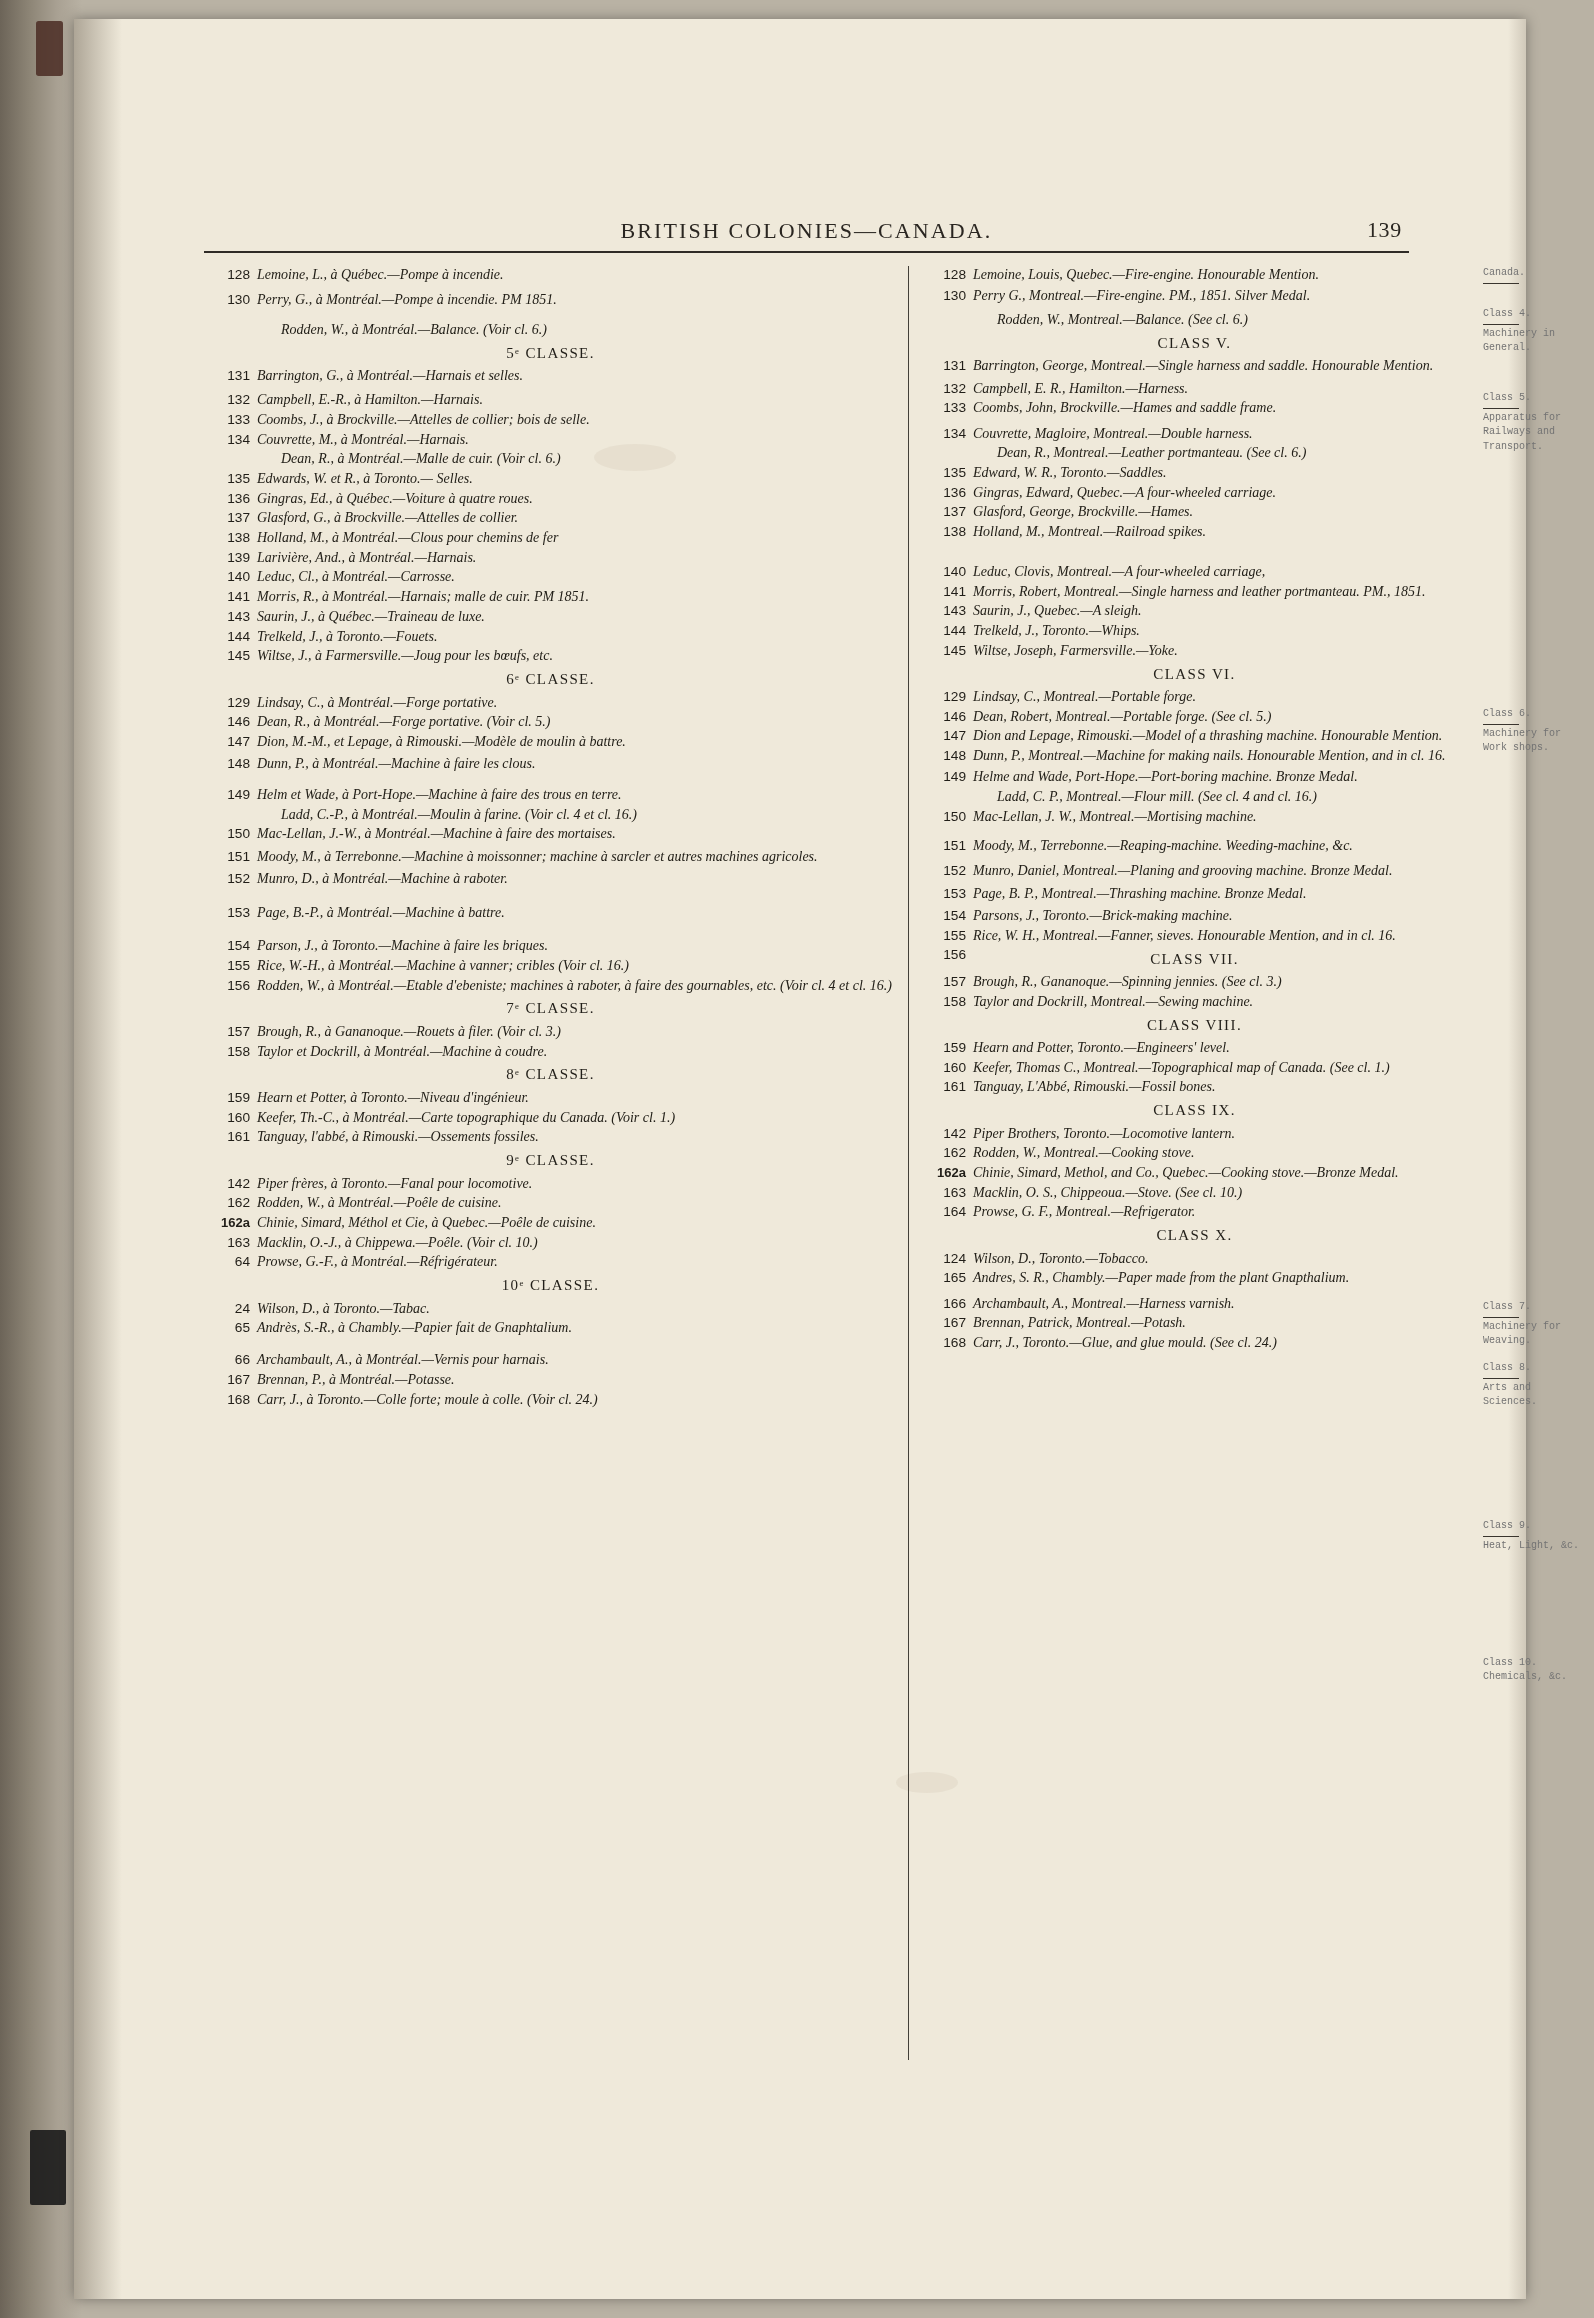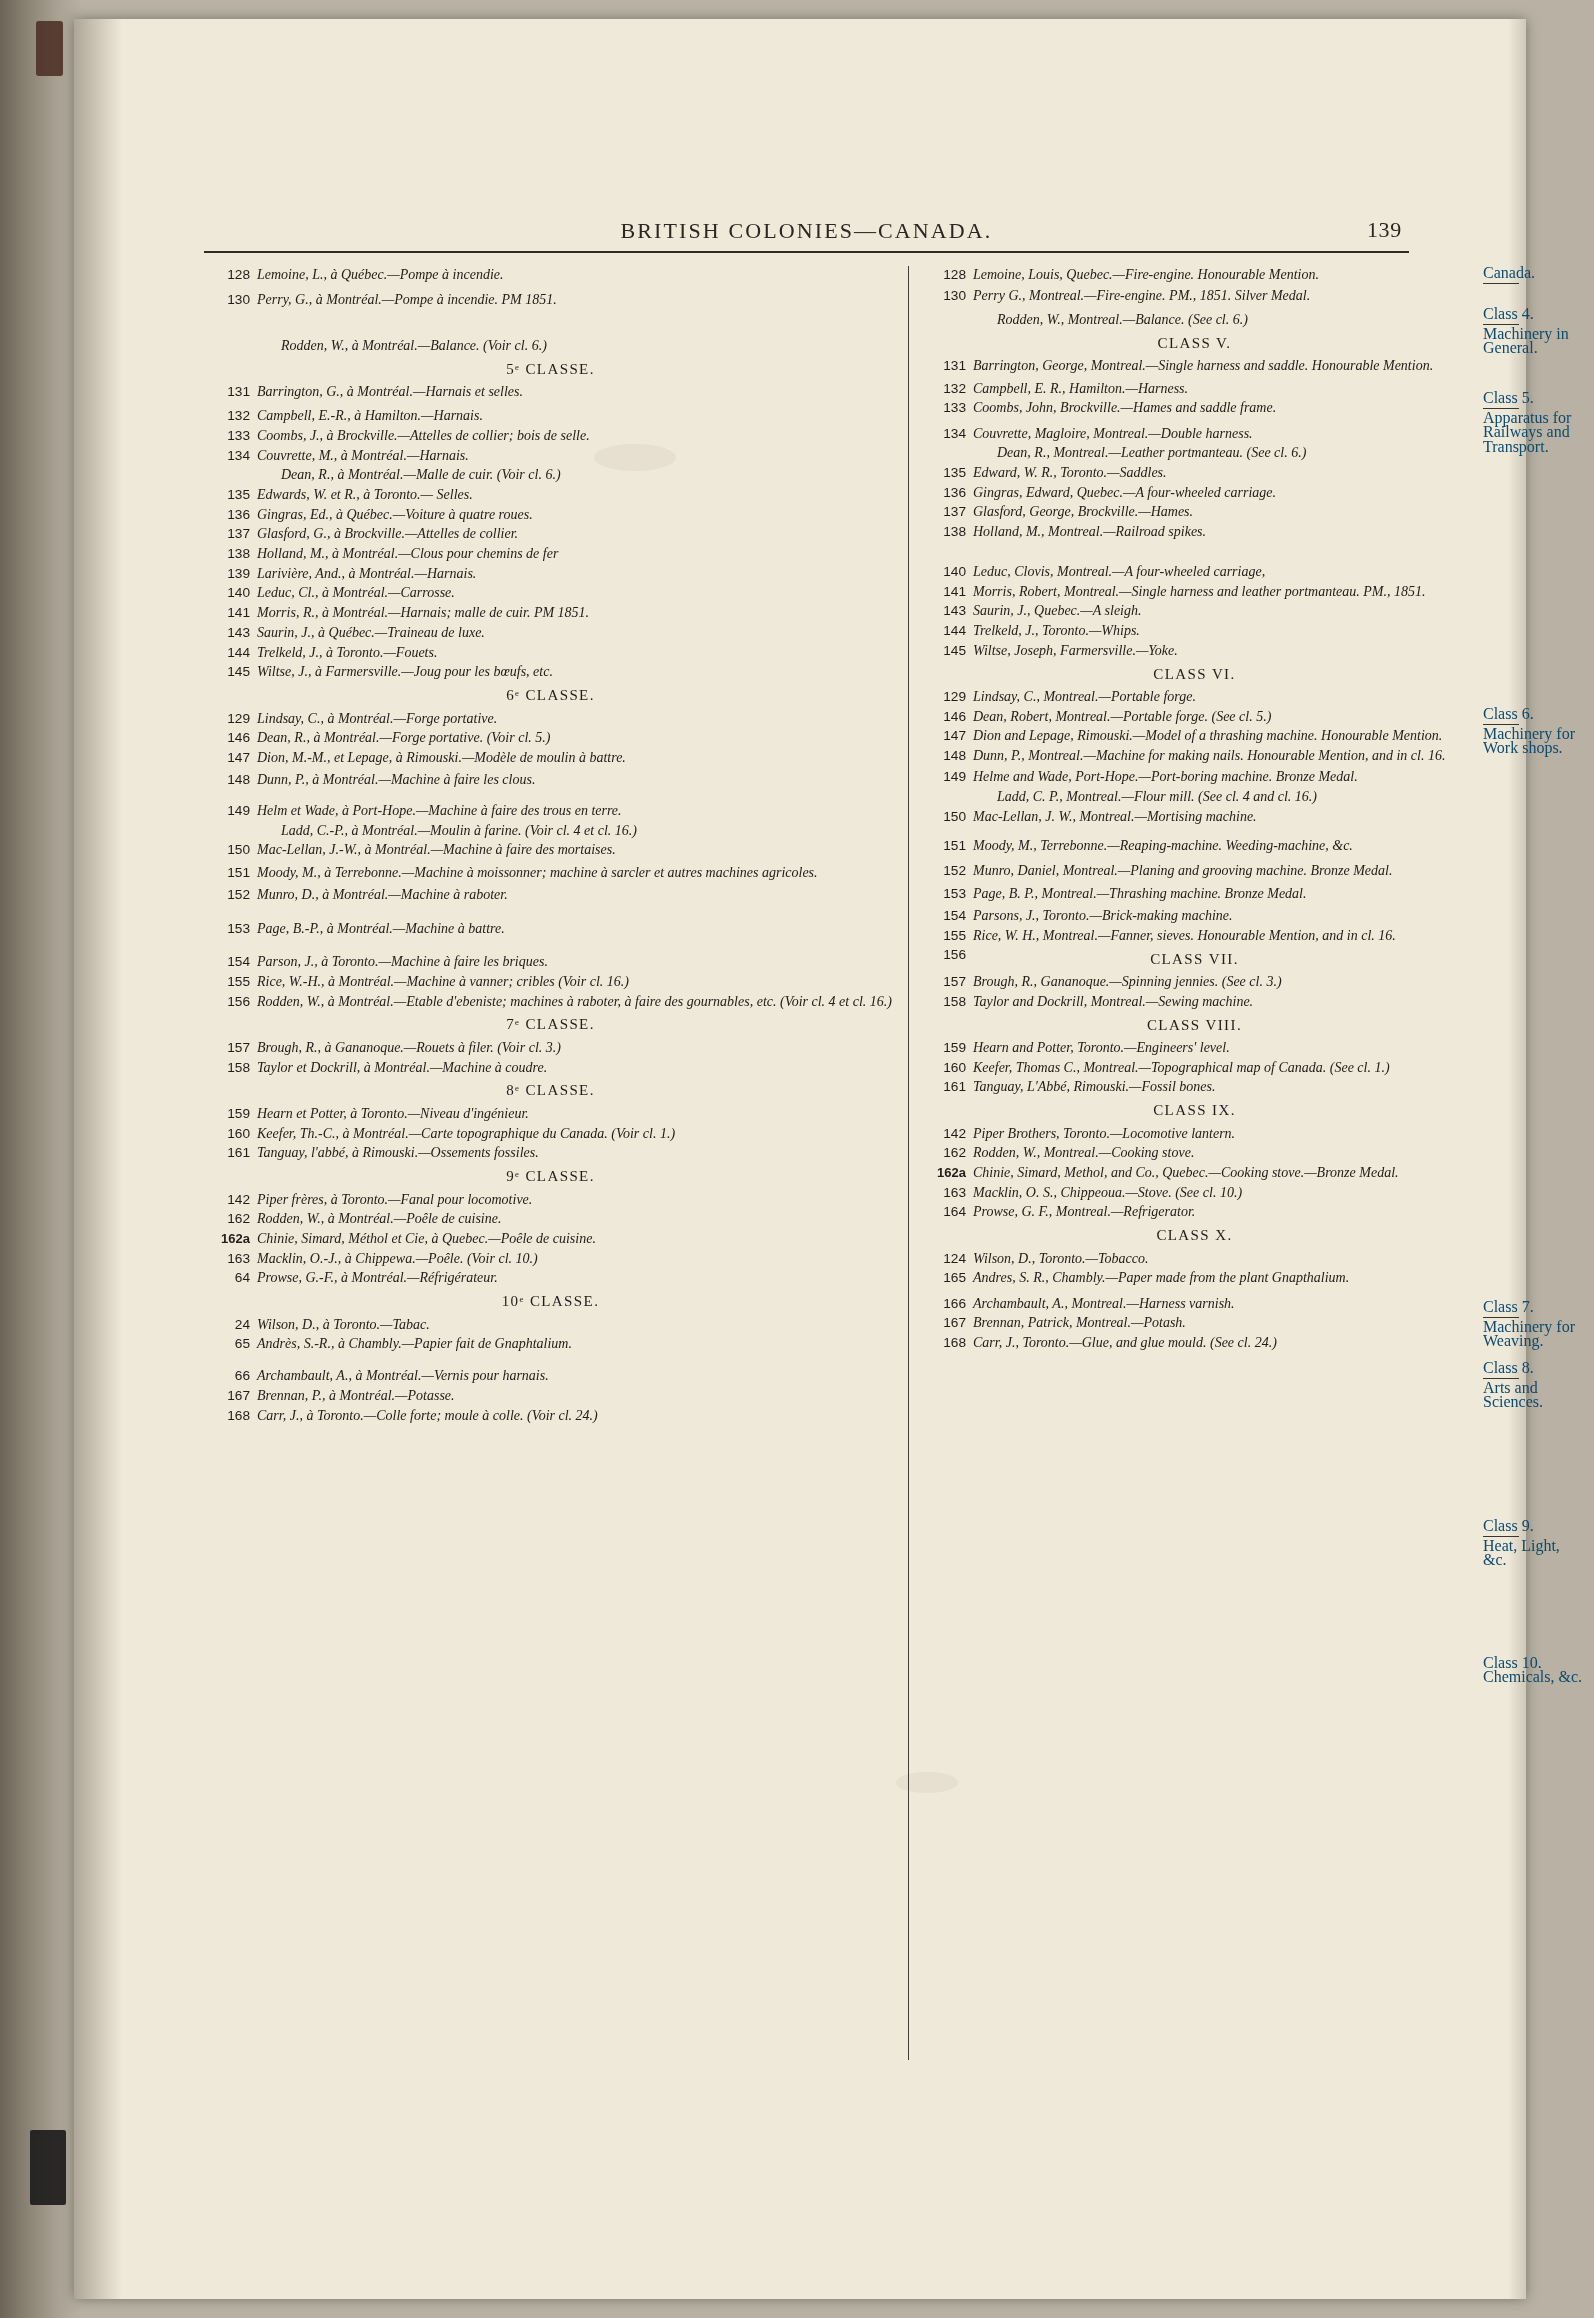--- a/index.html
+++ b/index.html
@@ -93,24 +93,24 @@
     text-align:center;
     font-size:15px;
     letter-spacing:1.4px;
     margin:6.8px 0 5.5px 0;
     color:#221f19;
   }
   
   .margnote {
     position:absolute;
     width:103px;
-    font-family:Liberation Serif, serif;
-    font-size:16px;
+    font-family:Liberation Mono, monospace;
+    font-size:10px;
     line-height:14.4px;
-    color:#0c4a6e;
+    color:#737373;
     text-align:left;
   }
   .margnote .ttl { text-align:left; }
   .margnote .dash {
     display:block; width:36px; height:1.4px; background:#3a352e; margin:2.1px 0 2.1px 0;
   }
   
   .blot { position:absolute; border-radius:50%; background:rgba(140,120,90,.08); }
 </style>
 </head>
@@ -134,21 +134,21 @@
     <div class="rule"></div>
   </div>
 
   <div id="cols">
     <div class="vrule" id="vr1"></div>
 
     <div class="col" id="colL">
 
       <div class="entry"><span class="num">128</span><i>Lemoine, L., à Québec.—Pompe à incendie.</i></div>
       <div class="entry" style="margin-top:8.2px"><span class="num">130</span><i>Perry, G., à Montréal.—Pompe à incendie. PM 1851.</i></div>
-      <div class="entry noind" style="margin-top:29px"><i>Rodden, W., à Montréal.—Balance.  (Voir cl. 6.)</i></div>
+      <div class="entry noind" style="margin-top:13px"><i>Rodden, W., à Montréal.—Balance.  (Voir cl. 6.)</i></div>
 
       <div class="classhead">5ᵉ CLASSE.</div>
 
       <div class="entry"><span class="num">131</span><i>Barrington, G., à Montréal.—Harnais et selles.</i></div>
       <div class="entry" style="margin-top:6.8px"><span class="num">132</span><i>Campbell, E.-R., à Hamilton.—Harnais.</i></div>
       <div class="entry"><span class="num">133</span><i>Coombs, J., à Brockville.—Attelles de collier; bois de selle.</i></div>
       <div class="entry"><span class="num">134</span><i>Couvrette, M., à Montréal.—Harnais.</i></div>
       <div class="entry noind"><i>Dean, R., à Montréal.—Malle de cuir.  (Voir cl. 6.)</i></div>
       <div class="entry"><span class="num">135</span><i>Edwards, W. et R., à Toronto.— Selles.</i></div>
       <div class="entry"><span class="num">136</span><i>Gingras, Ed., à Québec.—Voiture à quatre roues.</i></div>

